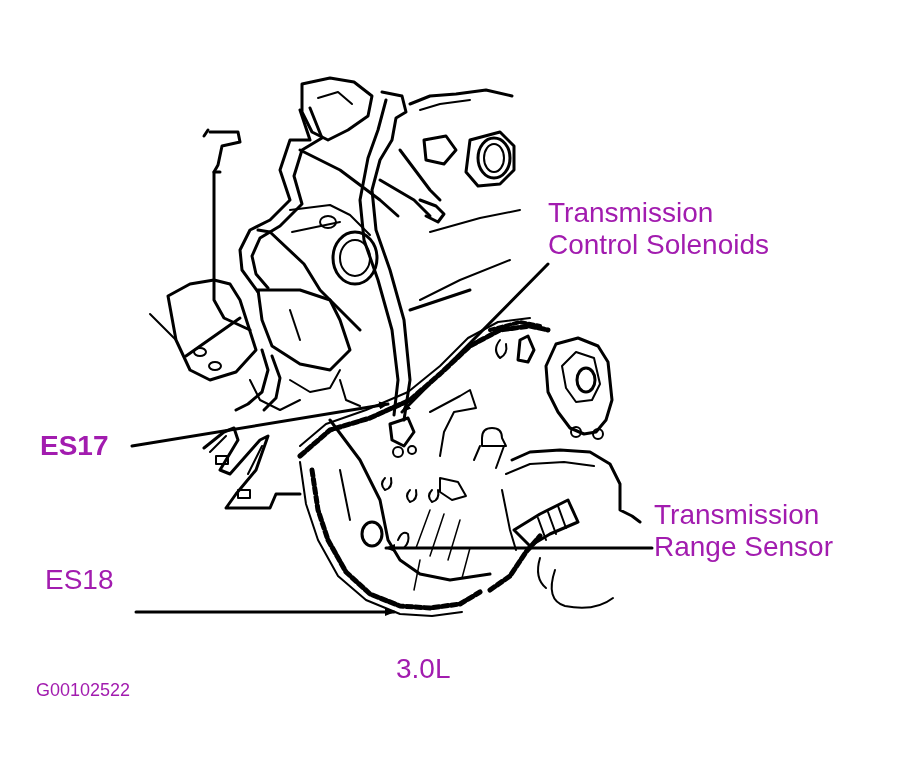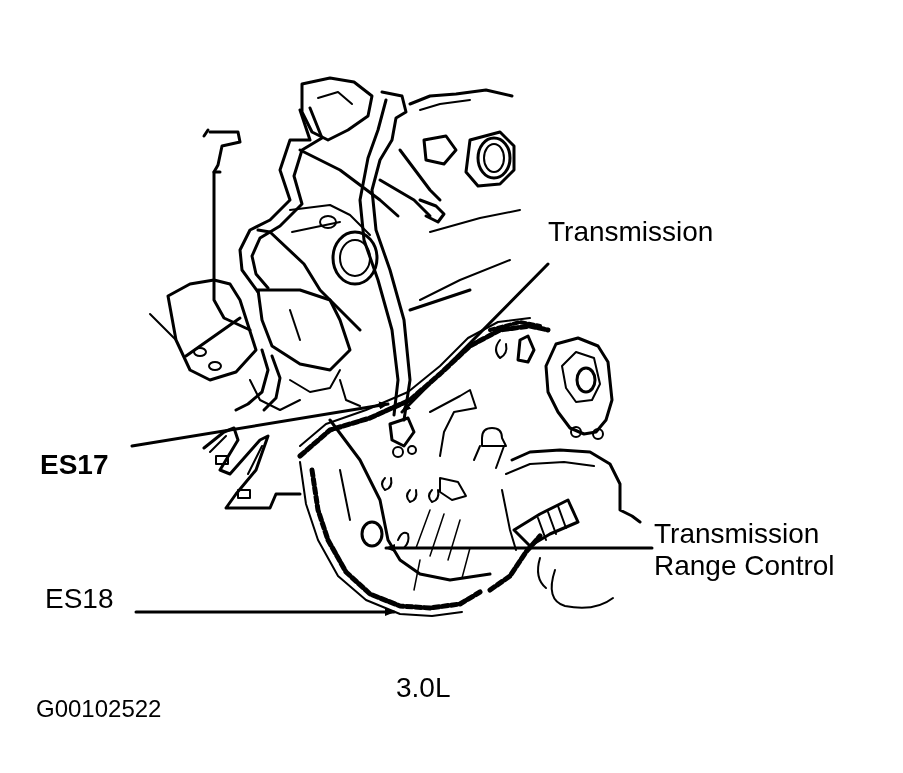--- a/index.html
+++ b/index.html
@@ -1,20 +1,20 @@
 <!DOCTYPE html>
 <html><head>
 <meta charset="utf-8">
 <style>
   html, body { margin: 0; padding: 0; background: #ffffff; }
   body { width: 903px; height: 773px; position: relative; overflow: hidden;
          font-family: "Liberation Sans", "DejaVu Sans", sans-serif; color: #000; }
   #diagram { position: absolute; left: 0; top: 0; width: 903px; height: 773px; }
-  .label { position: absolute; font-size: 28px; line-height: 32px; white-space: nowrap; color: #000000; margin-top: 19px; }
-  .small { font-size: 24px; line-height: 22px; }
+  .label { position: absolute; font-size: 28px; line-height: 32px; white-space: nowrap; color: #a21caf; }
+  .small { font-size: 18px; line-height: 22px; }
   svg .ln { fill: none; stroke: #000; stroke-linecap: round; stroke-linejoin: round; }
 </style>
 </head>
 <body>
 
 <div id="diagram">
   <svg width="903" height="773" viewBox="0 0 903 773">
     <defs>
       <marker id="arrow" markerWidth="10" markerHeight="8" refX="9" refY="4" orient="auto" markerUnits="userSpaceOnUse">
         <path d="M0,0 L10,4 L0,8 Z" fill="#000"></path>
@@ -143,25 +143,26 @@
 
       <line class="ln" stroke-width="3" x1="652" y1="548" x2="386" y2="548" marker-end="url(#arrow)"></line>
 
       <line class="ln" stroke-width="3" x1="136" y1="612" x2="394" y2="612" marker-end="url(#arrow)"></line>
     </g>
   </svg>
 
   
   <div class="label" style="left:548px; top:197px;">
     <div>Transmission</div>
+    <div>Control Solenoids</div>
   </div>
 
   <div class="label" style="left:654px; top:499px;">
     <div>Transmission</div>
-    <div>Range Control</div>
+    <div>Range Sensor</div>
   </div>
 
   <div class="label" style="left:40px; top:430px;font-weight:bold;">ES17</div>
 
   <div class="label" style="left:45px; top:564px;">ES18</div>
 
   <div class="label" style="left:396px; top:653px;">3.0L</div>
 
   <div class="label small" style="left:36px; top:679px;">G00102522</div>
 </div>

